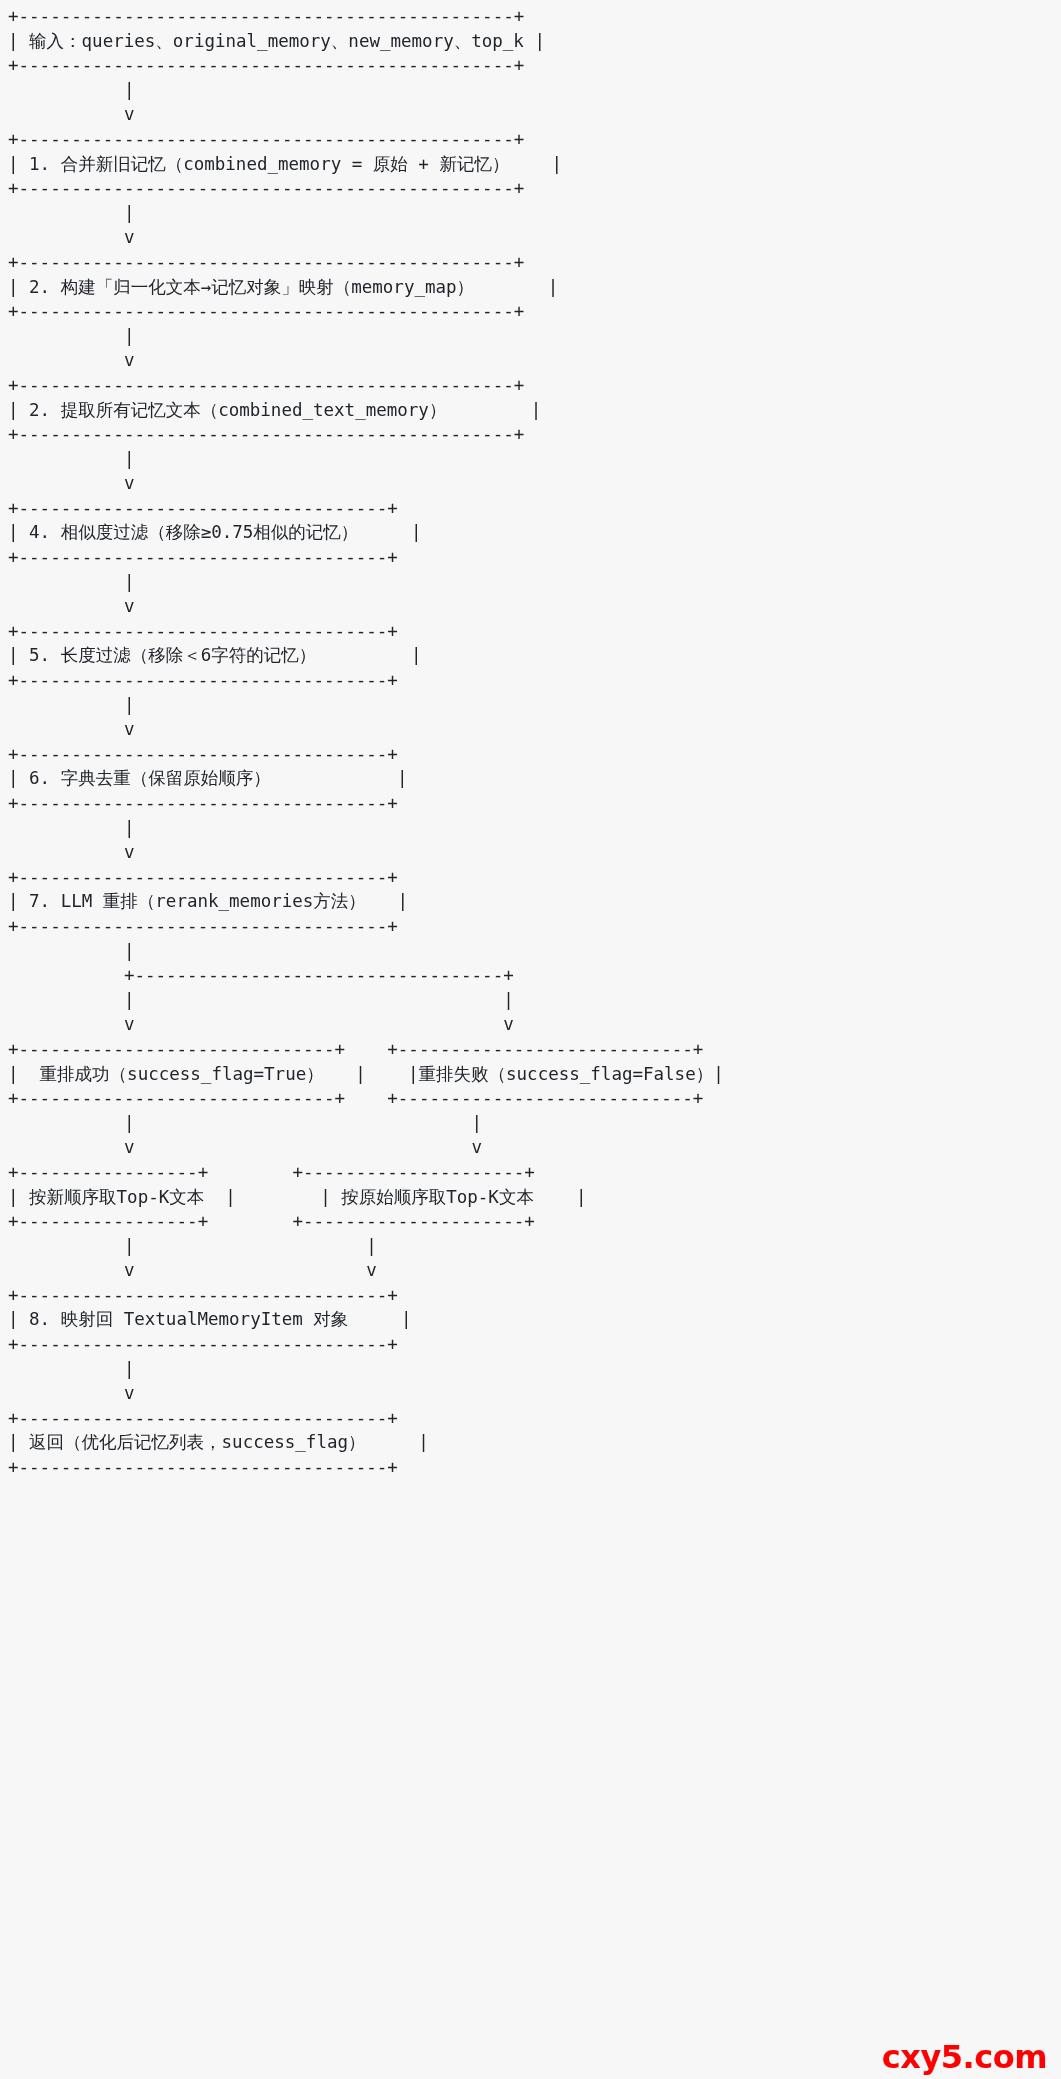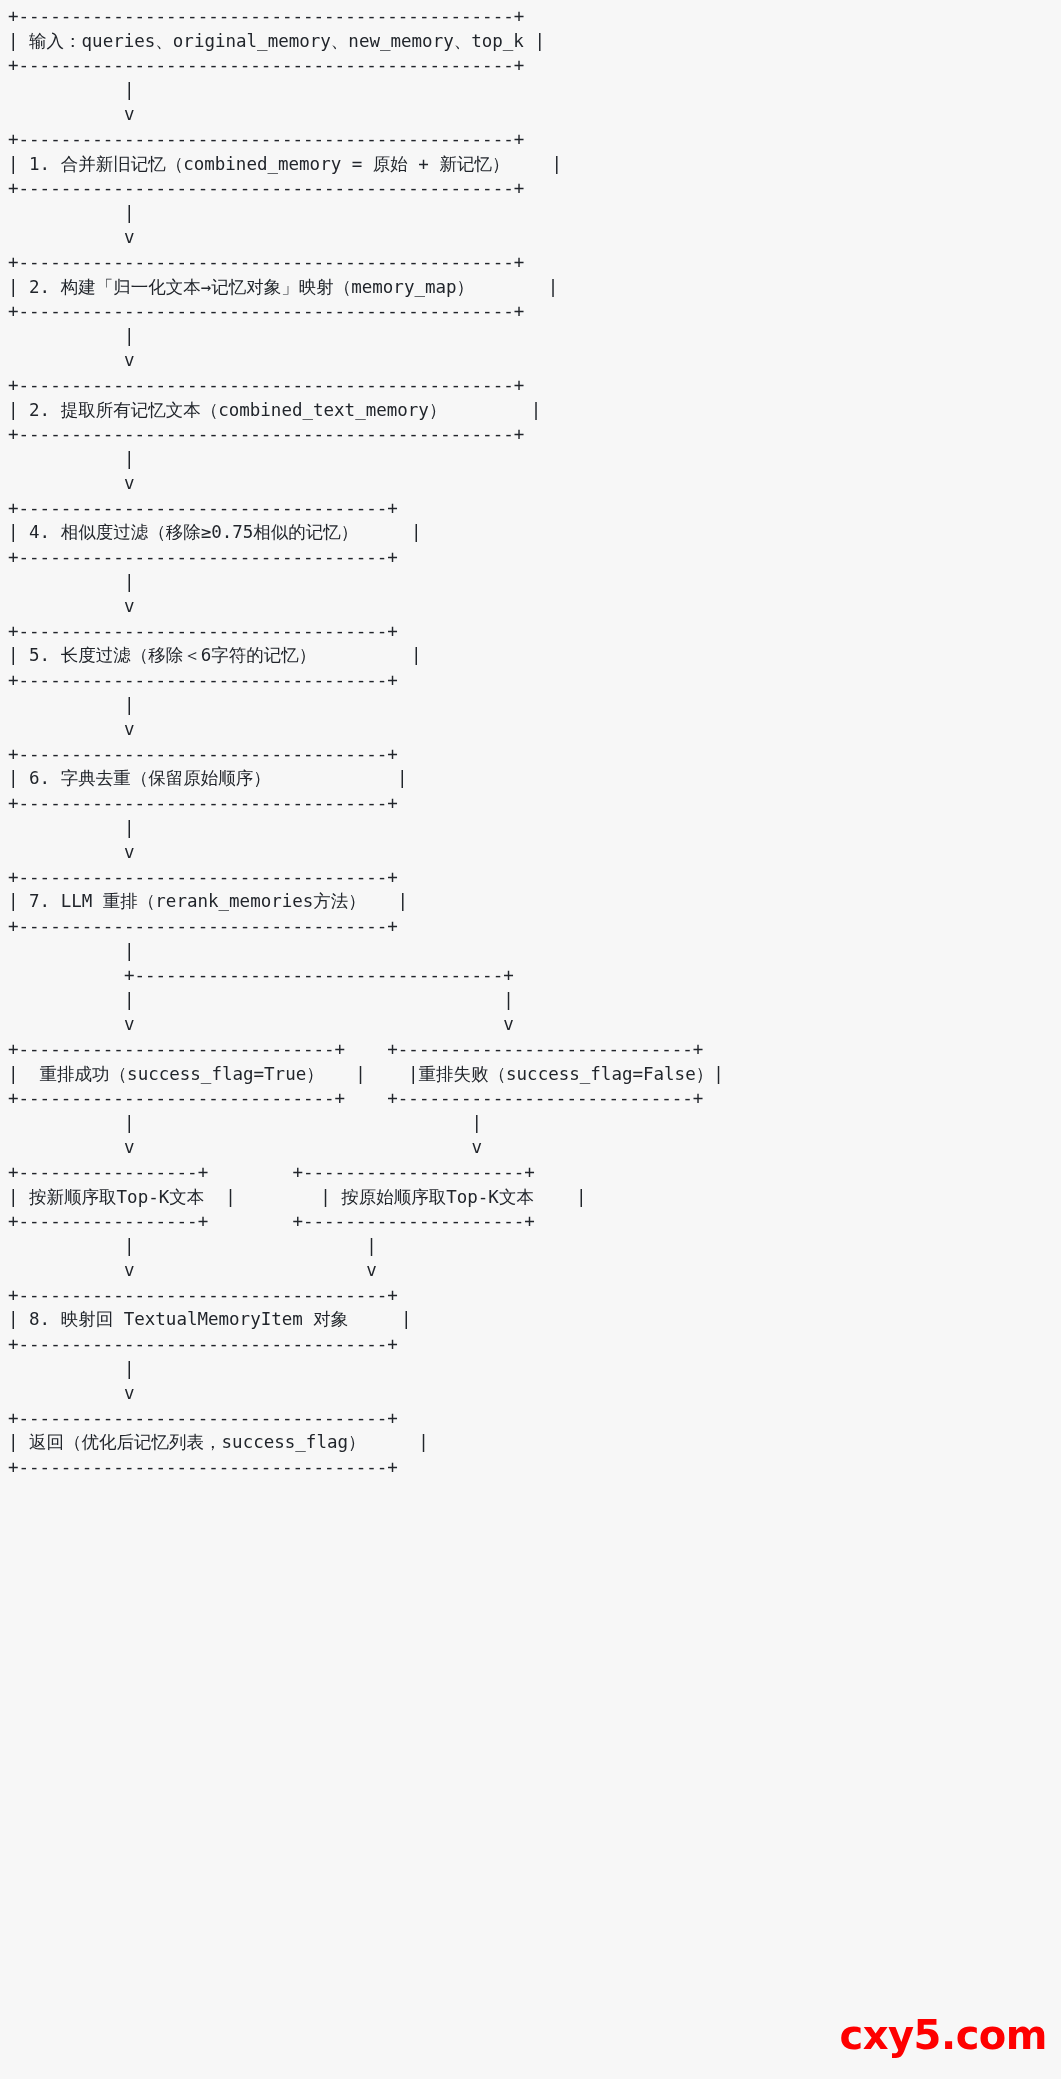--- a/index.html
+++ b/index.html
@@ -26,24 +26,24 @@
     line-height: 24.6px;
     letter-spacing: 0px;
     color: #21252b;
     white-space: pre;
     font-weight: 400;
     -webkit-font-smoothing: antialiased;
   }
   #watermark {
     position: absolute;
     right: 14px;
-    bottom: 24px;
+    bottom: 6px;
     color: #fe0000;
     font-family: "DejaVu Sans", "Liberation Sans", sans-serif;
-    font-size: 40px;
+    font-size: 32px;
     font-weight: 700;
     letter-spacing: -0.5px;
     line-height: 1;
     user-select: none;
   }
 </style>
 </head>
 <body>
 
 <pre id="ascii-flow">+-----------------------------------------------+

